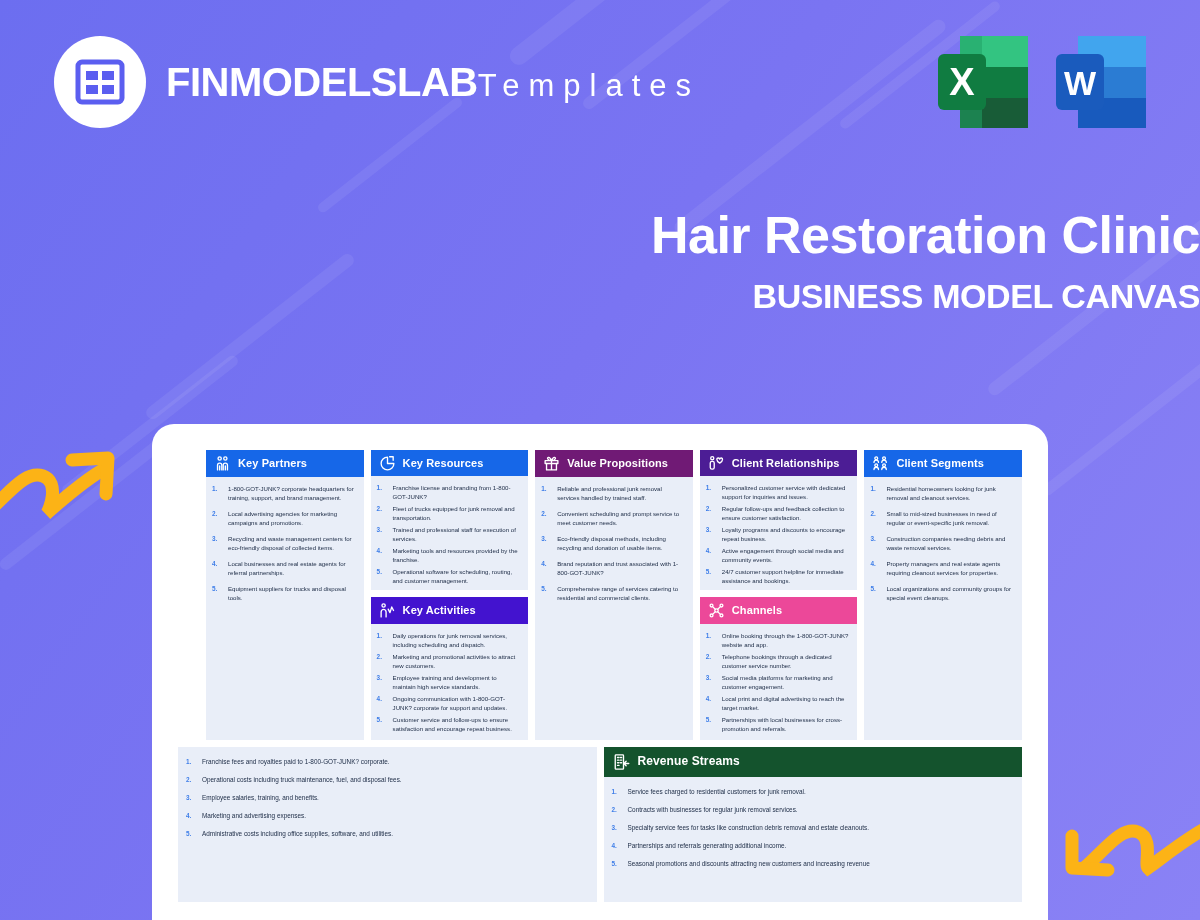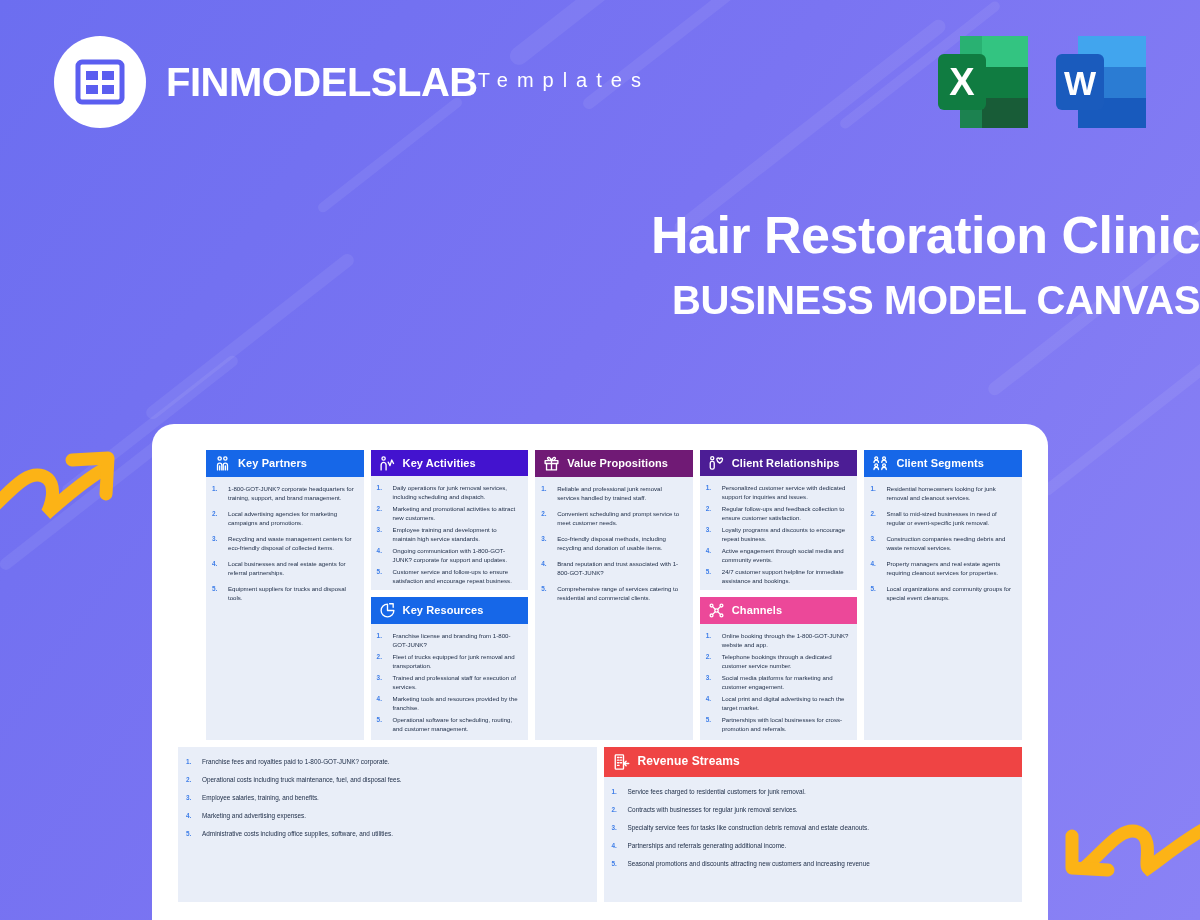--- a/index.html
+++ b/index.html
@@ -33,41 +33,41 @@
     background: #ffffff;
     display: flex; align-items: center; justify-content: center;
     flex: 0 0 auto;
   }
   .brand-text { display: flex; }
   .brand-title {
     font-size: 40px; font-weight: 800; color: #fff;
     letter-spacing: -0.5px; line-height: 1; position: relative;
   }
   .brand-sub {
-    font-size: 20px; color: #fff; font-weight: 400;
+    font-size: 31px; color: #fff; font-weight: 400;
     letter-spacing: 9px; margin-top: 8px; line-height: 1;
   }
 
   .office-icons {
     position: absolute; right: 48px; top: 28px;
     display: flex; gap: 18px; align-items: flex-start;
   }
   .office-ic { position: relative; width: 100px; height: 106px; }
 
   
   .titles {
     position: absolute; left: 0; right: 0; top: 205px;
     text-align: right; color: #fff;
   }
   .t-main {
     font-size: 52px; font-weight: 700; letter-spacing: -0.5px;
     line-height: 1.18;
   }
   .t-sub {
-    font-size: 40px; font-weight: 800; letter-spacing: -0.4px;
+    font-size: 34px; font-weight: 800; letter-spacing: -0.4px;
     margin-top: 12px; line-height: 1.1;
   }
 
   
   .arrow-left  { position: absolute; left: -12px; top: 432px; }
   .arrow-right { position: absolute; right: -8px; top: 806px; }
 
   
   .sheet {
     position: absolute; left: 152px; top: 424px;
@@ -240,20 +240,55 @@
                   <span class="num">5.</span>
                   <span>Equipment suppliers for trucks and disposal tools.</span>
                 </li>
             </ol>
           </div>
         </div>
       </div>
 
       <div class="col split">
         <div class="card">
+          <div class="card-head" style="background:#1667e8">
+            <span class="ic">
+              <svg width="17" height="17" viewBox="0 0 24 24" fill="none" stroke="#fff" stroke-width="1.9" stroke-linecap="round" stroke-linejoin="round">
+                <path d="M12 3a9 9 0 109 9h-9z"></path>
+                <path d="M15 2.5h5v5"></path>
+              </svg>
+            </span>
+            <span class="ttl">Key Resources</span>
+          </div>
+          <div class="card-body">
+            <ol>
+              <li>
+                  <span class="num">1.</span>
+                  <span>Franchise license and branding from 1-800-GOT-JUNK?</span>
+                </li>
+              <li>
+                  <span class="num">2.</span>
+                  <span>Fleet of trucks equipped for junk removal and transportation.</span>
+                </li>
+              <li>
+                  <span class="num">3.</span>
+                  <span>Trained and professional staff for execution of services.</span>
+                </li>
+              <li>
+                  <span class="num">4.</span>
+                  <span>Marketing tools and resources provided by the franchise.</span>
+                </li>
+              <li>
+                  <span class="num">5.</span>
+                  <span>Operational software for scheduling, routing, and customer management.</span>
+                </li>
+            </ol>
+          </div>
+        </div>
+        <div class="card">
           <div class="card-head" style="background:#4313cf">
             <span class="ic">
               <svg width="17" height="17" viewBox="0 0 24 24" fill="none" stroke="#fff" stroke-width="1.9" stroke-linecap="round" stroke-linejoin="round">
                 <circle cx="6.5" cy="5" r="2.3"></circle>
                 <path d="M3 21v-7a3.5 3.5 0 017 0v7"></path>
                 <path d="M13 10l2.5 5 2.5-8 2.5 5"></path>
               </svg>
             </span>
             <span class="ttl">Key Activities</span>
           </div>
@@ -271,55 +306,20 @@
                   <span class="num">3.</span>
                   <span>Employee training and development to maintain high service standards.</span>
                 </li>
               <li>
                   <span class="num">4.</span>
                   <span>Ongoing communication with 1-800-GOT-JUNK? corporate for support and updates.</span>
                 </li>
               <li>
                   <span class="num">5.</span>
                   <span>Customer service and follow-ups to ensure satisfaction and encourage repeat business.</span>
-                </li>
-            </ol>
-          </div>
-        </div>
-        <div class="card">
-          <div class="card-head" style="background:#1667e8">
-            <span class="ic">
-              <svg width="17" height="17" viewBox="0 0 24 24" fill="none" stroke="#fff" stroke-width="1.9" stroke-linecap="round" stroke-linejoin="round">
-                <path d="M12 3a9 9 0 109 9h-9z"></path>
-                <path d="M15 2.5h5v5"></path>
-              </svg>
-            </span>
-            <span class="ttl">Key Resources</span>
-          </div>
-          <div class="card-body">
-            <ol>
-              <li>
-                  <span class="num">1.</span>
-                  <span>Franchise license and branding from 1-800-GOT-JUNK?</span>
-                </li>
-              <li>
-                  <span class="num">2.</span>
-                  <span>Fleet of trucks equipped for junk removal and transportation.</span>
-                </li>
-              <li>
-                  <span class="num">3.</span>
-                  <span>Trained and professional staff for execution of services.</span>
-                </li>
-              <li>
-                  <span class="num">4.</span>
-                  <span>Marketing tools and resources provided by the franchise.</span>
-                </li>
-              <li>
-                  <span class="num">5.</span>
-                  <span>Operational software for scheduling, routing, and customer management.</span>
                 </li>
             </ol>
           </div>
         </div>
       </div>
 
       <div class="col full">
         <div class="card">
           <div class="card-head" style="background:#701a75">
             <span class="ic">
@@ -502,21 +502,21 @@
               </li>
             <li>
                 <span class="num">5.</span>
                 <span>Administrative costs including office supplies, software, and utilities.</span>
               </li>
           </ol>
         </div>
       </div>
 
       <div class="card">
-        <div class="card-head" style="background:#ef4444">
+        <div class="card-head" style="background:#14532d">
           <span class="ic">
             <svg width="18" height="18" viewBox="0 0 24 24" fill="none" stroke="#fff" stroke-width="1.8" stroke-linecap="round" stroke-linejoin="round">
               <rect x="3" y="2.5" width="11" height="19" rx="1"></rect>
               <path d="M6 6h2M10 6h1.5M6 9.5h2M10 9.5h1.5M6 13h2M10 13h1.5M6 16.5h2"></path>
               <path d="M21 14h-6M17.5 11l-3 3 3 3"></path>
             </svg>
           </span>
           <span class="ttl">Revenue Streams</span>
         </div>
         <div class="card-body">

